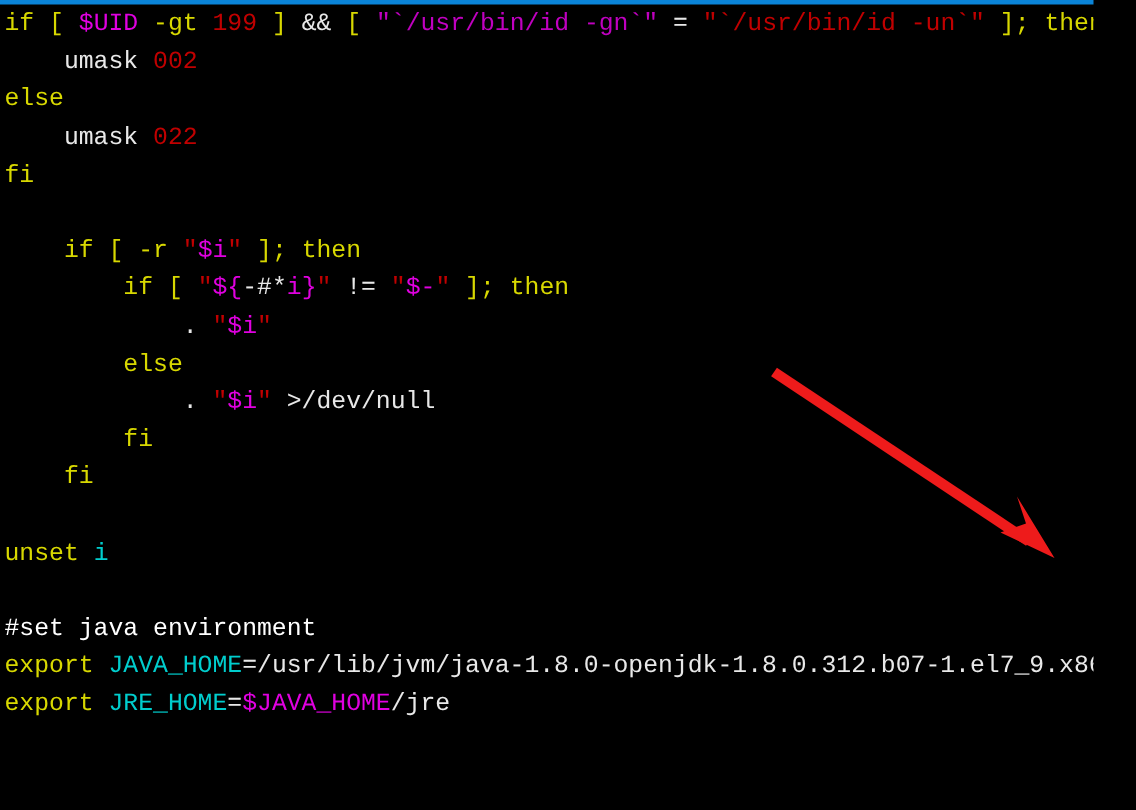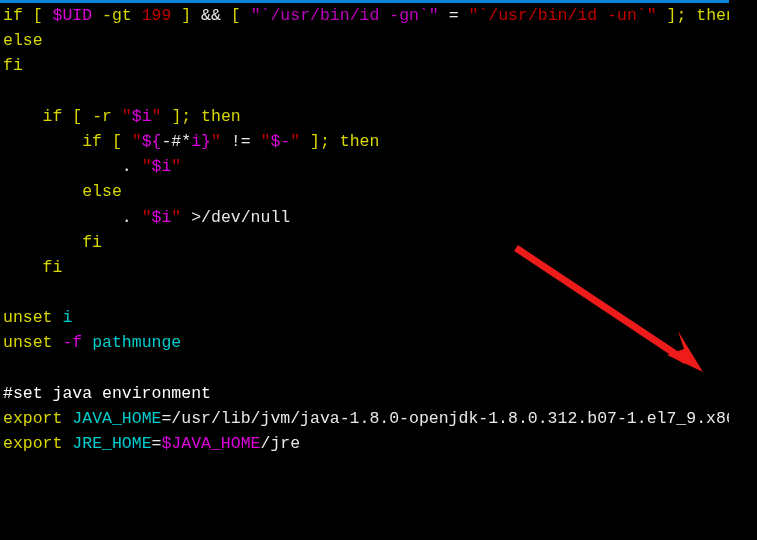--- a/index.html
+++ b/index.html
@@ -67,23 +67,25 @@
 <body>
 
 <div id="screen">
 
   <div id="top-border"></div>
 
   <div id="editor">
 
     <div class="line"><span class="t-stmt">if</span><span class="t-plain"> </span><span class="t-op">[</span><span class="t-plain"> </span><span class="t-var">$UID</span><span class="t-plain"> </span><span class="t-stmt">-gt</span><span class="t-plain"> </span><span class="t-num">199</span><span class="t-plain"> </span><span class="t-op">]</span><span class="t-plain"> </span><span class="t-plain">&amp;&amp;</span><span class="t-plain"> </span><span class="t-op">[</span><span class="t-plain"> </span><span class="t-strm">"`/usr/bin/id -gn`"</span><span class="t-plain"> </span><span class="t-plain">=</span><span class="t-plain"> </span><span class="t-str">"`/usr/bin/id -un`"</span><span class="t-plain"> </span><span class="t-op">]</span><span class="t-op">;</span><span class="t-plain"> </span><span class="t-stmt">then</span></div>
 
+    <div class="line"><span class="t-plain">    </span><span class="t-plain">umask</span><span class="t-plain"> </span><span class="t-num">002</span></div>
 
     <div class="line"><span class="t-stmt">else</span></div>
 
+    <div class="line"><span class="t-plain">    </span><span class="t-plain">umask</span><span class="t-plain"> </span><span class="t-num">022</span></div>
 
     <div class="line"><span class="t-stmt">fi</span></div>
 
     <div class="line">&nbsp;</div>
 
 
     <div class="line"><span class="t-plain">    </span><span class="t-stmt">if</span><span class="t-plain"> </span><span class="t-op">[</span><span class="t-plain"> </span><span class="t-stmt">-r</span><span class="t-plain"> </span><span class="t-str">"</span><span class="t-var">$i</span><span class="t-str">"</span><span class="t-plain"> </span><span class="t-op">]</span><span class="t-op">;</span><span class="t-plain"> </span><span class="t-stmt">then</span></div>
 
     <div class="line"><span class="t-plain">        </span><span class="t-stmt">if</span><span class="t-plain"> </span><span class="t-op">[</span><span class="t-plain"> </span><span class="t-str">"</span><span class="t-var">${</span><span class="t-plain">-#*</span><span class="t-var">i}</span><span class="t-str">"</span><span class="t-plain"> </span><span class="t-plain">!=</span><span class="t-plain"> </span><span class="t-str">"</span><span class="t-var">$-</span><span class="t-str">"</span><span class="t-plain"> </span><span class="t-op">]</span><span class="t-op">;</span><span class="t-plain"> </span><span class="t-stmt">then</span></div>
 
@@ -95,21 +97,20 @@
 
     <div class="line"><span class="t-plain">        </span><span class="t-stmt">fi</span></div>
 
     <div class="line"><span class="t-plain">    </span><span class="t-stmt">fi</span></div>
 
 
     <div class="line">&nbsp;</div>
 
     <div class="line"><span class="t-stmt">unset</span><span class="t-plain"> </span><span class="t-ident">i</span></div>
 
-    <div class="line"><span class="t-stmt">unset</span><span class="t-plain"> </span><span class="t-var">-</span><span class="t-var">f</span><span class="t-plain"> </span><span class="t-ident">pathmunge</span></div>
 
     <div class="line">&nbsp;</div>
 
     <div class="line"><span class="t-cmt">#set java environment</span></div>
 
     <div class="line"><span class="t-stmt">export</span><span class="t-plain"> </span><span class="t-ident">JAVA_HOME</span><span class="t-plain">=</span><span class="t-plain">/usr/lib/jvm/java-1.8.0-openjdk-1.8.0.312.b07-1.el7_9.x86_64/jre</span></div>
 
     <div class="line"><span class="t-stmt">export</span><span class="t-plain"> </span><span class="t-ident">JRE_HOME</span><span class="t-plain">=</span><span class="t-var">$JAVA_HOME</span><span class="t-plain">/jre</span></div>
 
   </div>

